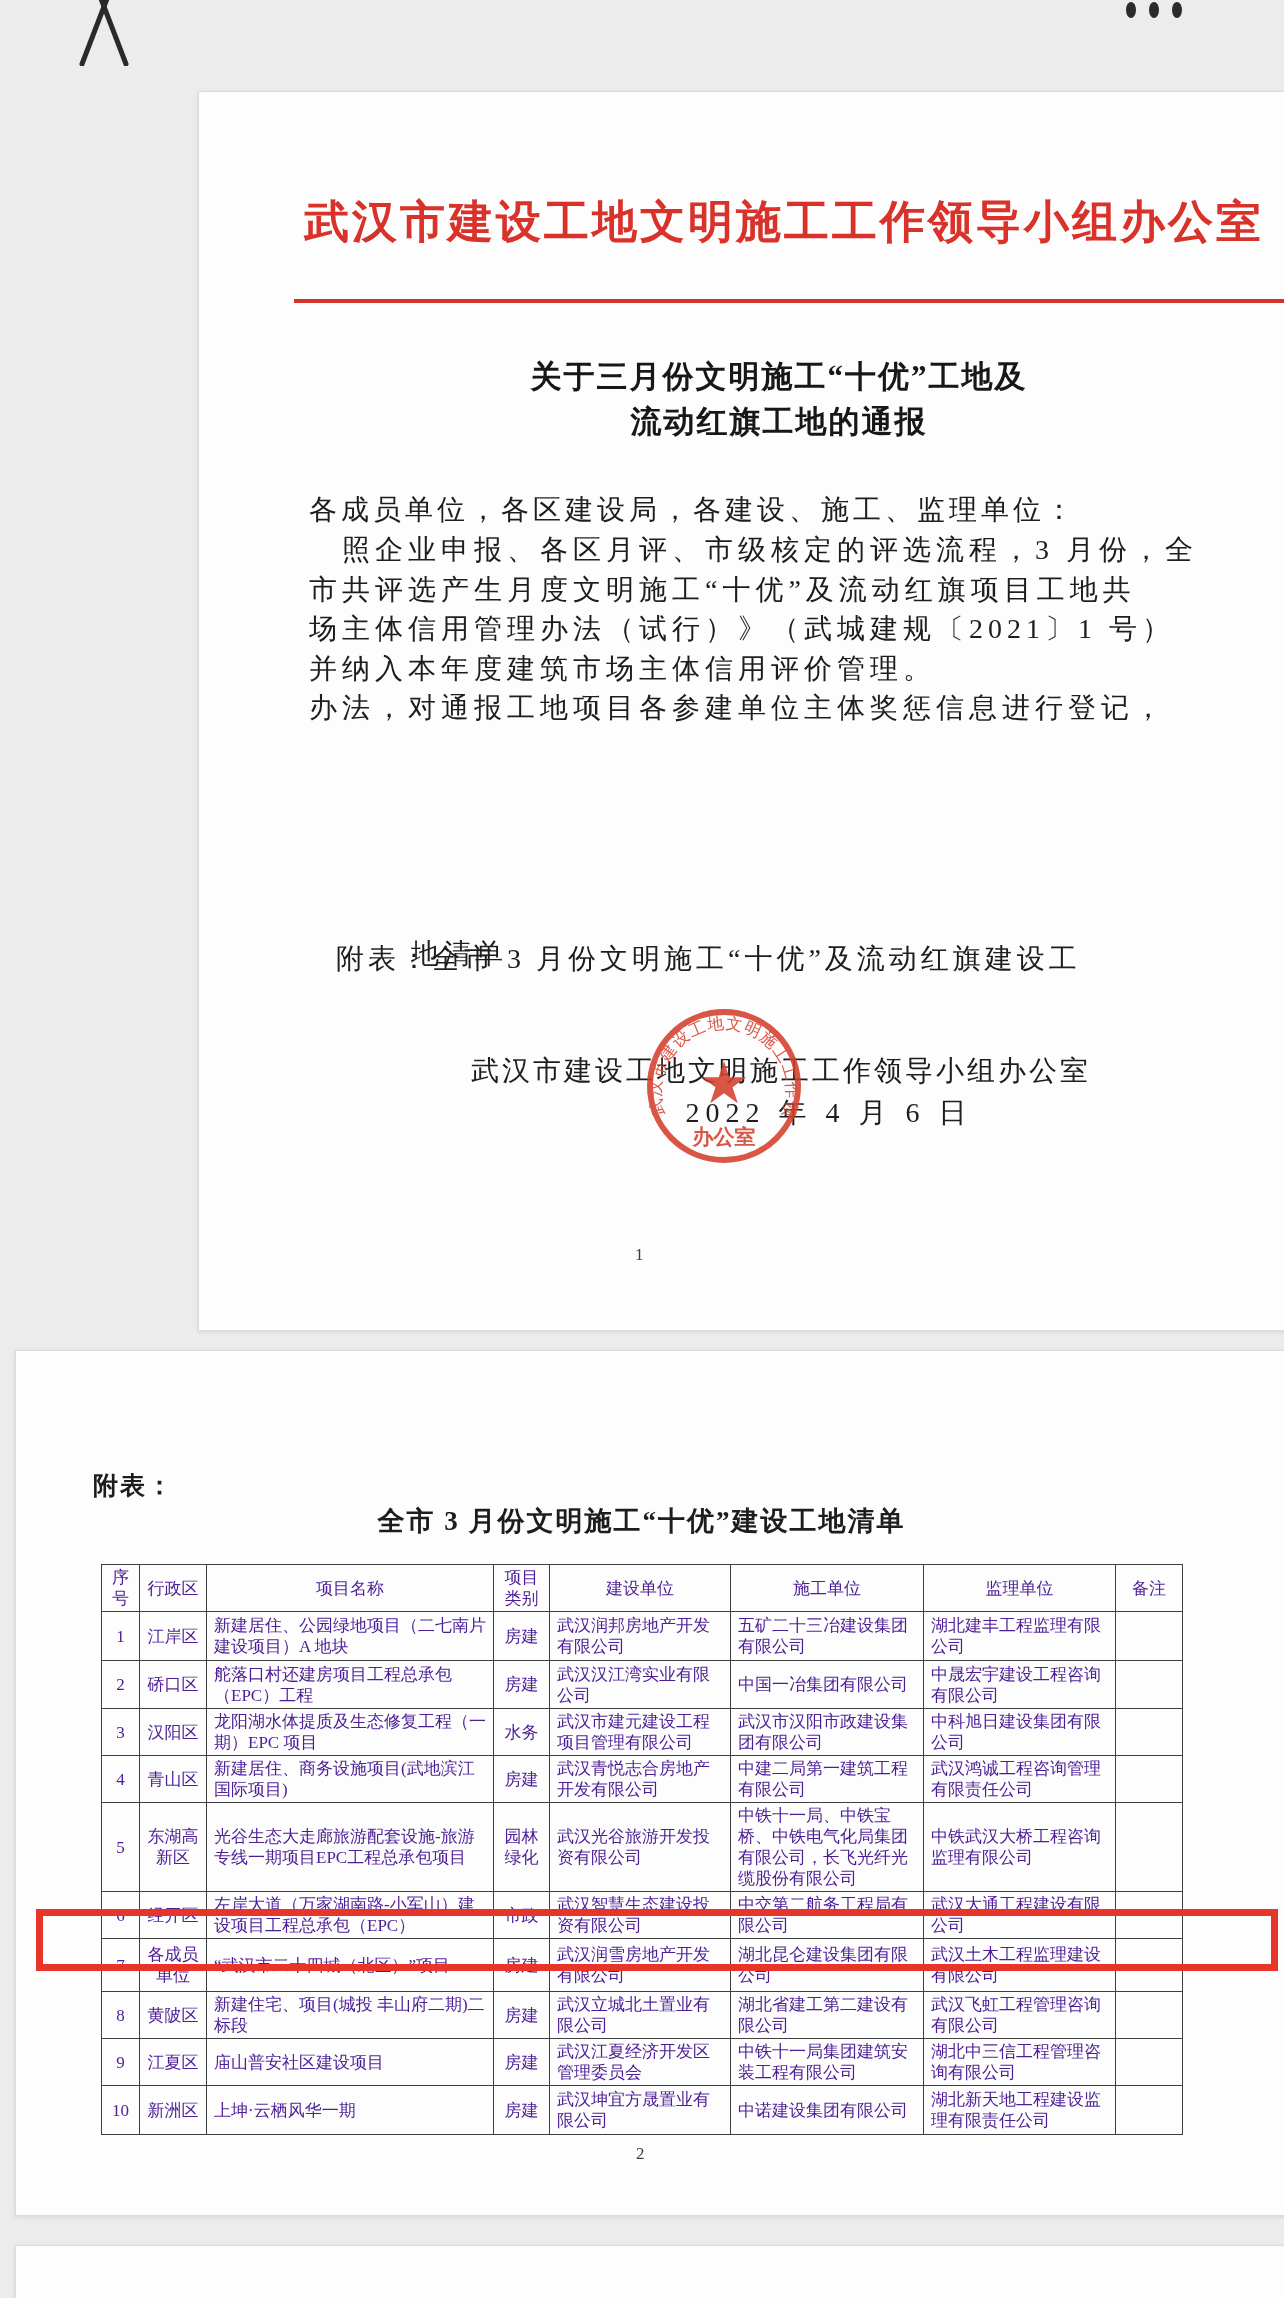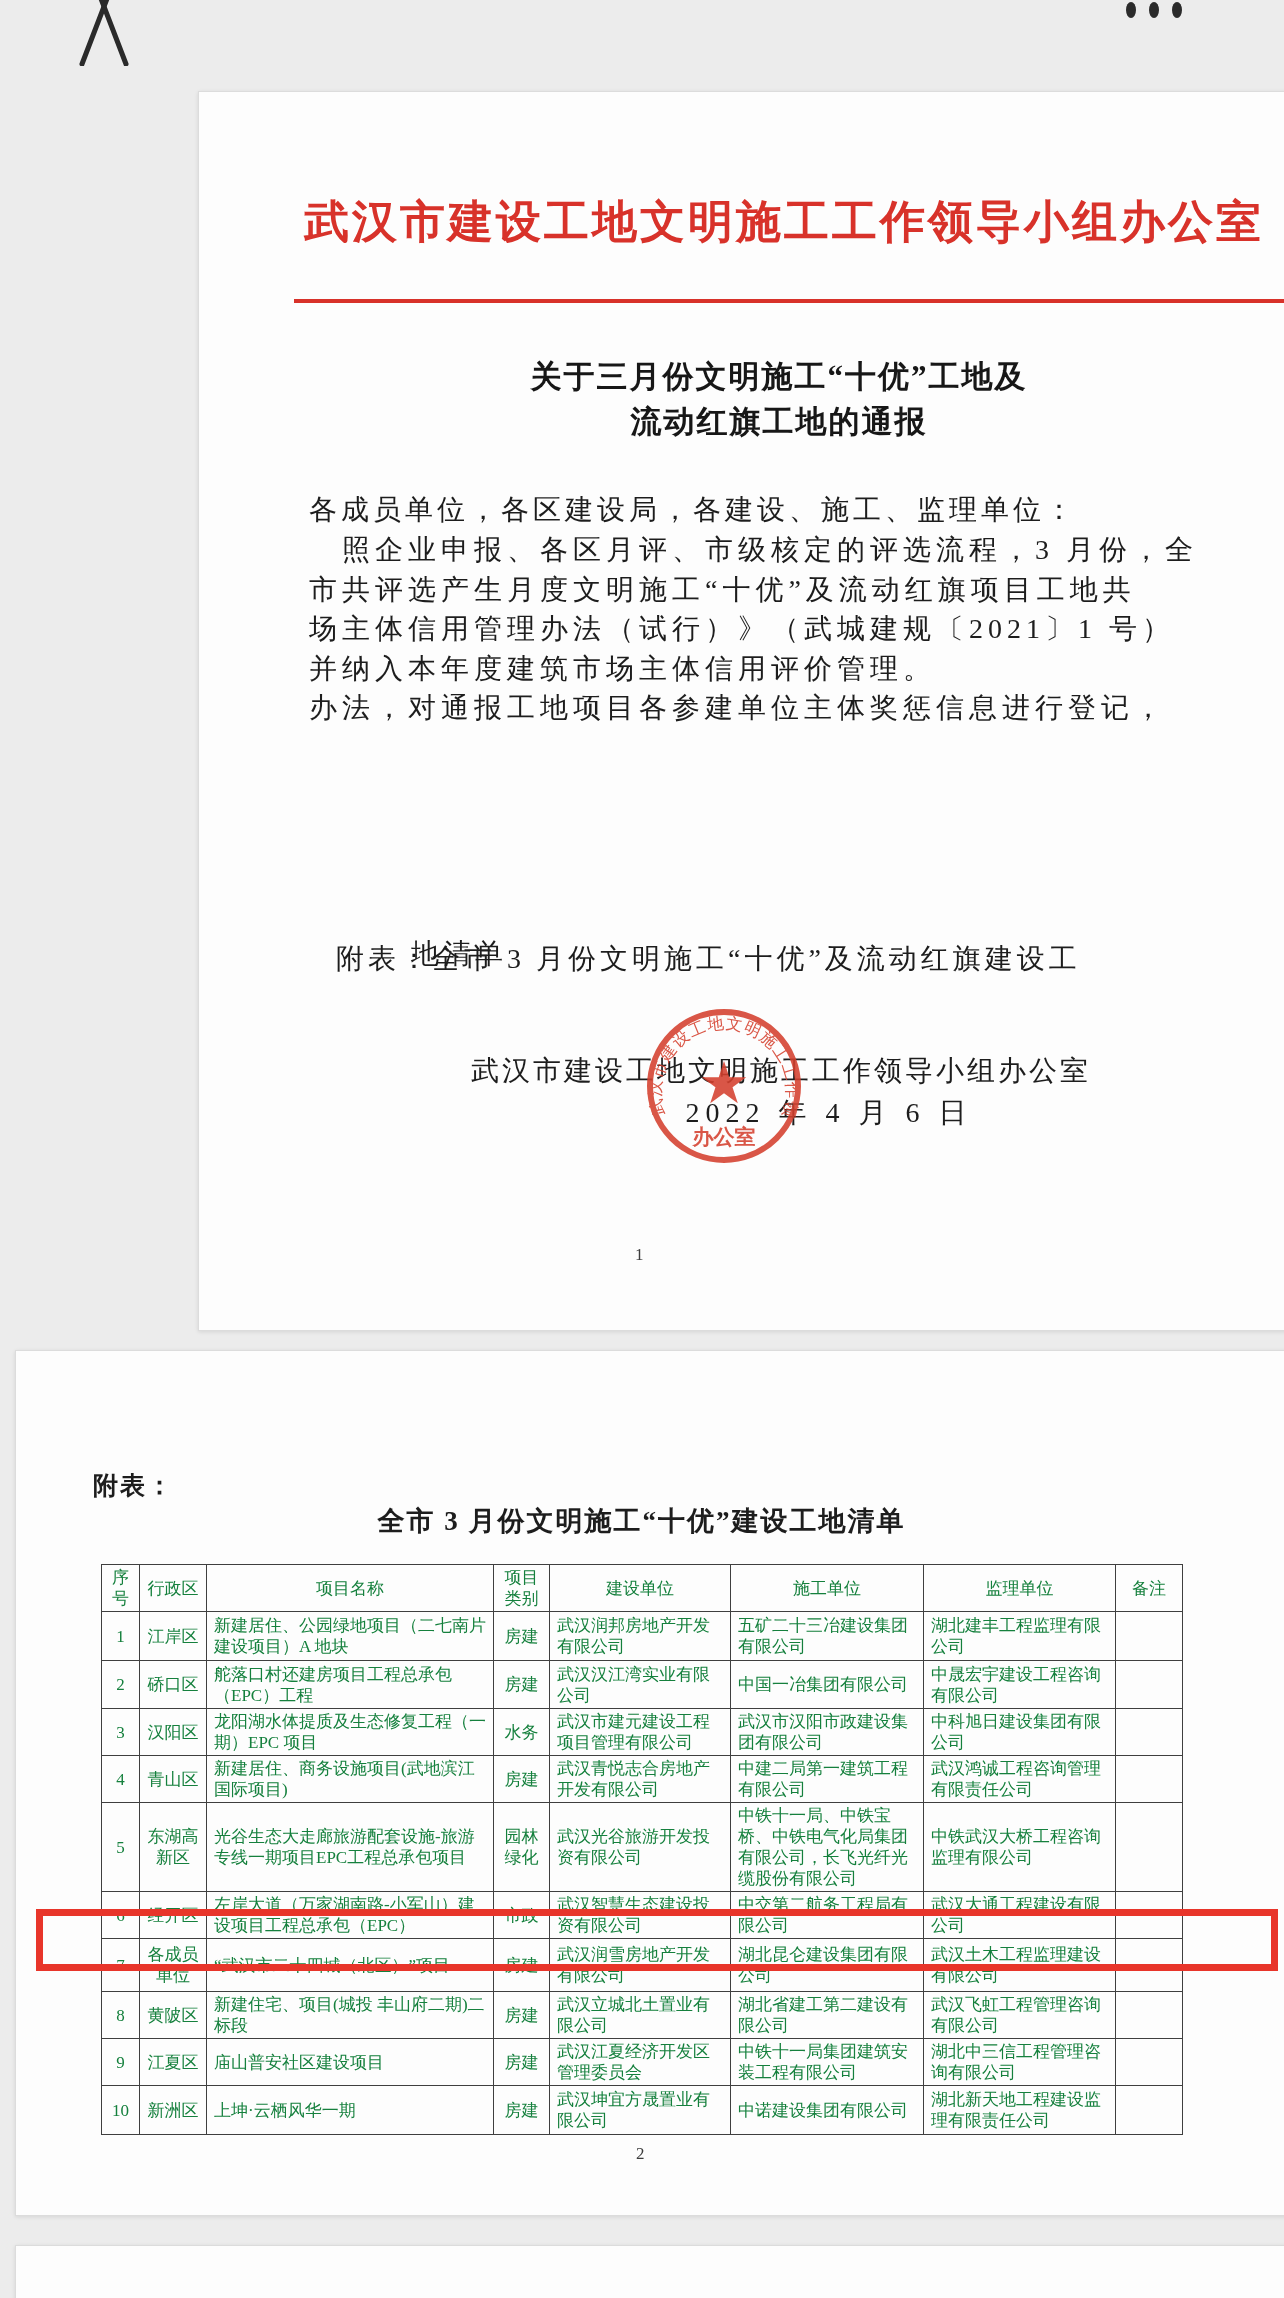--- a/index.html
+++ b/index.html
@@ -46,21 +46,21 @@
   .pagenum.p2{left:620px;top:793px;}
   
   .attach-label{position:absolute;left:77px;top:118px;font-size:25px;font-weight:bold;letter-spacing:2px;}
   .table-title{
     position:absolute;left:85px;top:152px;width:1081px;text-align:center;
     font-size:27px;font-weight:bold;letter-spacing:2px;
   }
   table.sites{
     position:absolute;left:85px;top:213px;width:1081px;
     border-collapse:collapse;table-layout:fixed;
-    font-size:17px;line-height:21px;color:#15803d;
+    font-size:17px;line-height:21px;color:#4c1d95;
   }
   table.sites th,table.sites td{
     border:1px solid #3f3f3f;padding:2px 4px;vertical-align:middle;
     font-weight:normal;overflow:hidden;
   }
   table.sites thead tr{height:40px;}
   table.sites th{text-align:center;padding:2px 5px;}
   table.sites td{text-align:center;}
   table.sites td:nth-child(3),table.sites td:nth-child(5),
   table.sites td:nth-child(6),table.sites td:nth-child(7){text-align:left;padding:2px 7px;}

